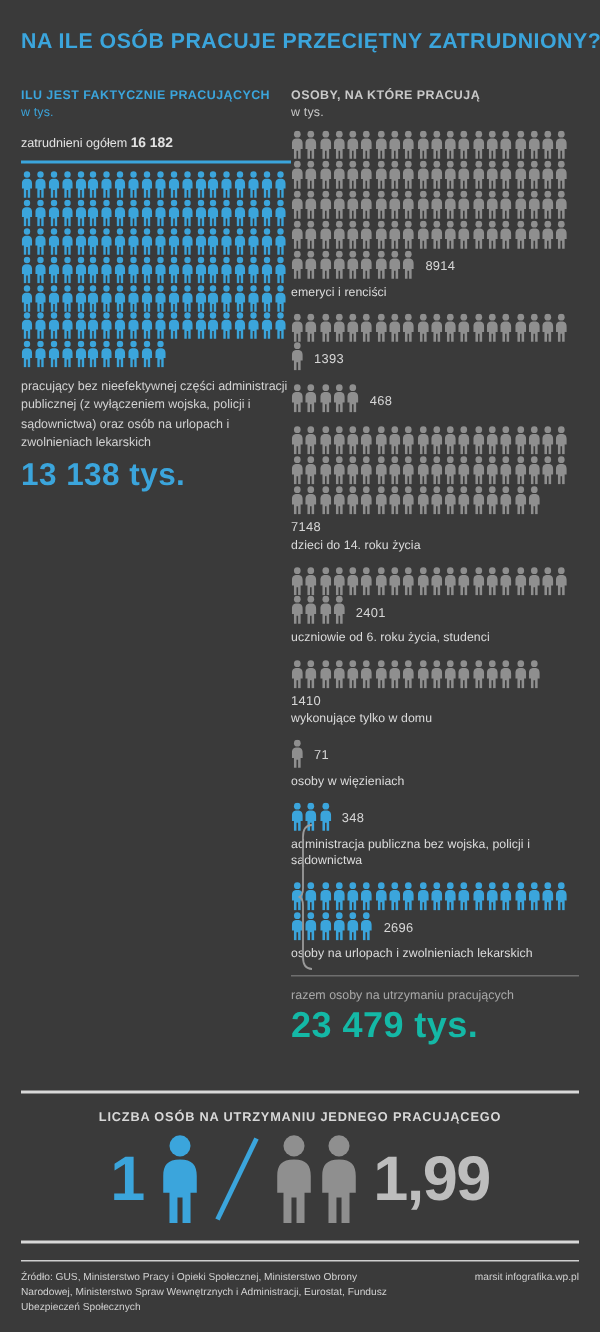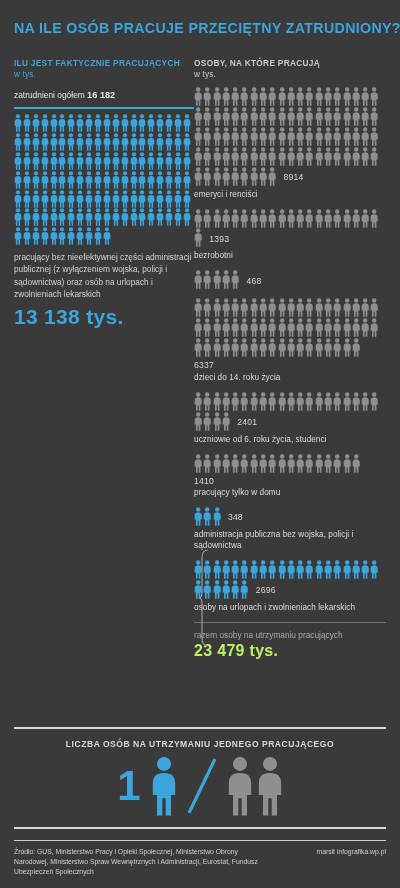--- a/index.html
+++ b/index.html
@@ -82,21 +82,21 @@
     display:flex; align-items:center; justify-content:flex-end; gap:4px;
   }
   .brace-txt{
     color:#d6d6d6; font-size:8.2px; line-height:1.5; text-align:right;
   }
   .brace-svg{ flex:none; }
 
   
   .rule-gray{ height:1px; background:#6e6e6e; margin:9px 0 7px 0; width:100%; }
   .tot-lbl{ color:#a8a8a8; font-size:8.3px; }
-  .big-gray{ color:#bef264; font-size:16px; font-weight:bold; letter-spacing:0.3px; margin-top:2px; }
+  .big-gray{ color:#14b8a6; font-size:24px; font-weight:bold; letter-spacing:0.3px; margin-top:2px; }
 
   
   .ratio{
     position:absolute; left:14px; top:727px; width:372px;
     border-top:2px solid #d8d8d8; border-bottom:2px solid #d8d8d8;
     padding:10px 0 10px 0;
   }
   .ratio-title{
     text-align:center; color:#d8d8d8; font-size:8.5px; font-weight:bold;
     letter-spacing:0.55px;
@@ -2094,21 +2094,20 @@
                   <svg width="8.4" height="19" viewBox="0 0 20 46">
                     <g fill="#8f8f8f">
                       <circle cx="10" cy="6" r="5.4"></circle>
                       <path d="M10 13 C3.6 13 1.4 16 1.4 21.5 L1.4 30 L4.6 30 L4.6 45.6 L8.7 45.6 L8.7 32.5 L11.3 32.5 L11.3 45.6 L15.4 45.6 L15.4 30 L18.6 30 L18.6 21.5 C18.6 16 16.4 13 10 13 Z"></path>
                     </g>
                   </svg>
                 </span>
               </div>
               <span class="cnt">1393</span>
             </div>
-            <div class="lbl">bezrobotni</div>
           </div>
           <div class="grp">
             <div class="inline-row">
               <div class="figs">
                 <span class="f" style="margin-right: 0.9px;">
                   <svg width="8.4" height="19" viewBox="0 0 20 46">
                     <g fill="#8f8f8f">
                       <circle cx="10" cy="6" r="5.4"></circle>
                       <path d="M10 13 C3.6 13 1.4 16 1.4 21.5 L1.4 30 L4.6 30 L4.6 45.6 L8.7 45.6 L8.7 32.5 L11.3 32.5 L11.3 45.6 L15.4 45.6 L15.4 30 L18.6 30 L18.6 21.5 C18.6 16 16.4 13 10 13 Z"></path>
                     </g>
@@ -2614,21 +2613,21 @@
                 <span class="f" style="margin-right: 0.9px;">
                   <svg width="8.4" height="19" viewBox="0 0 20 46">
                     <g fill="#8f8f8f">
                       <circle cx="10" cy="6" r="5.4"></circle>
                       <path d="M10 13 C3.6 13 1.4 16 1.4 21.5 L1.4 30 L4.6 30 L4.6 45.6 L8.7 45.6 L8.7 32.5 L11.3 32.5 L11.3 45.6 L15.4 45.6 L15.4 30 L18.6 30 L18.6 21.5 C18.6 16 16.4 13 10 13 Z"></path>
                     </g>
                   </svg>
                 </span>
               </div>
             </div>
-            <div class="cnt" style="margin-top: 3px;">6337</div>
+            <div class="cnt" style="margin-top: 3px;">7148</div>
             <div class="lbl">dzieci do 14. roku życia</div>
           </div>
           <div class="grp">
             <div class="figs right">
               <span class="f" style="margin-right: 0.9px; margin-bottom: 0.8px;">
                 <svg width="8.4" height="19" viewBox="0 0 20 46">
                   <g fill="#8f8f8f">
                     <circle cx="10" cy="6" r="5.4"></circle>
                     <path d="M10 13 C3.6 13 1.4 16 1.4 21.5 L1.4 30 L4.6 30 L4.6 45.6 L8.7 45.6 L8.7 32.5 L11.3 32.5 L11.3 45.6 L15.4 45.6 L15.4 30 L18.6 30 L18.6 21.5 C18.6 16 16.4 13 10 13 Z"></path>
                   </g>
@@ -2969,21 +2968,37 @@
                   <svg width="8.4" height="19" viewBox="0 0 20 46">
                     <g fill="#8f8f8f">
                       <circle cx="10" cy="6" r="5.4"></circle>
                       <path d="M10 13 C3.6 13 1.4 16 1.4 21.5 L1.4 30 L4.6 30 L4.6 45.6 L8.7 45.6 L8.7 32.5 L11.3 32.5 L11.3 45.6 L15.4 45.6 L15.4 30 L18.6 30 L18.6 21.5 C18.6 16 16.4 13 10 13 Z"></path>
                     </g>
                   </svg>
                 </span>
               </div>
             </div>
             <div class="cnt" style="margin-top: 3px;">1410</div>
-            <div class="lbl">pracujący tylko w domu</div>
+            <div class="lbl">wykonujące tylko w domu</div>
+          </div>
+          <div class="grp">
+            <div class="inline-row">
+              <div class="figs">
+                <span class="f" style="margin-right: 0.9px;">
+                  <svg width="8.4" height="19" viewBox="0 0 20 46">
+                    <g fill="#8f8f8f">
+                      <circle cx="10" cy="6" r="5.4"></circle>
+                      <path d="M10 13 C3.6 13 1.4 16 1.4 21.5 L1.4 30 L4.6 30 L4.6 45.6 L8.7 45.6 L8.7 32.5 L11.3 32.5 L11.3 45.6 L15.4 45.6 L15.4 30 L18.6 30 L18.6 21.5 C18.6 16 16.4 13 10 13 Z"></path>
+                    </g>
+                  </svg>
+                </span>
+              </div>
+              <span class="cnt">71</span>
+            </div>
+            <div class="lbl">osoby w więzieniach</div>
           </div>
           <div class="grp">
             <div class="inline-row">
               <div class="figs">
                 <span class="f" style="margin-right: 0.9px;">
                   <svg width="8.4" height="19" viewBox="0 0 20 46">
                     <g fill="#3ba5dc">
                       <circle cx="10" cy="6" r="5.4"></circle>
                       <path d="M10 13 C3.6 13 1.4 16 1.4 21.5 L1.4 30 L4.6 30 L4.6 45.6 L8.7 45.6 L8.7 32.5 L11.3 32.5 L11.3 45.6 L15.4 45.6 L15.4 30 L18.6 30 L18.6 21.5 C18.6 16 16.4 13 10 13 Z"></path>
                     </g>
@@ -3270,20 +3285,21 @@
           </span>
           <span class="f">
             <svg width="26" height="60" viewBox="0 0 20 46">
               <g fill="#8f8f8f">
                 <circle cx="10" cy="6" r="5.4"></circle>
                 <path d="M10 13 C3.6 13 1.4 16 1.4 21.5 L1.4 30 L4.6 30 L4.6 45.6 L8.7 45.6 L8.7 32.5 L11.3 32.5 L11.3 45.6 L15.4 45.6 L15.4 30 L18.6 30 L18.6 21.5 C18.6 16 16.4 13 10 13 Z"></path>
               </g>
             </svg>
           </span>
         </div>
+      <div class="num-gray">1,99</div>
     </div>
   </div>
 
   <div class="footer">
     <div class="src">Źródło: GUS, Ministerstwo Pracy i Opieki Społecznej, Ministerstwo Obrony Narodowej, Ministerstwo Spraw Wewnętrznych i Administracji, Eurostat, Fundusz Ubezpieczeń Społecznych</div>
     <div class="credit">marsit infografika.wp.pl</div>
   </div>
 
 </div>
 

